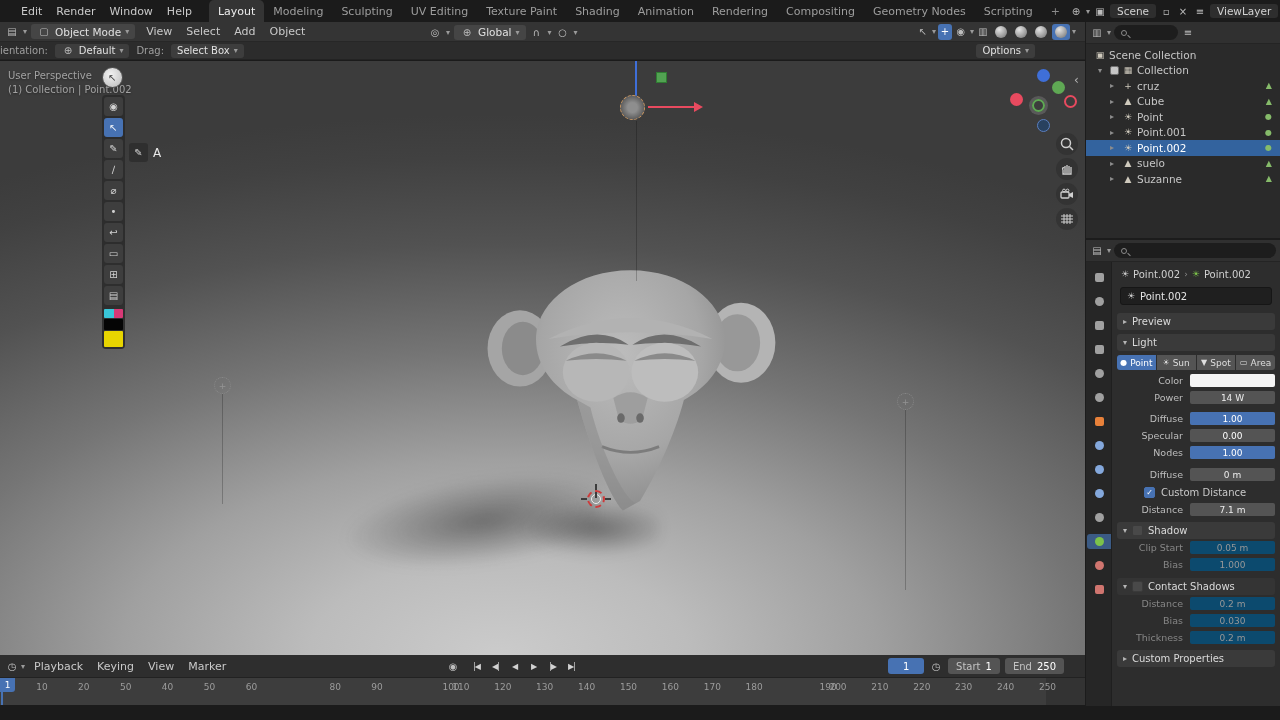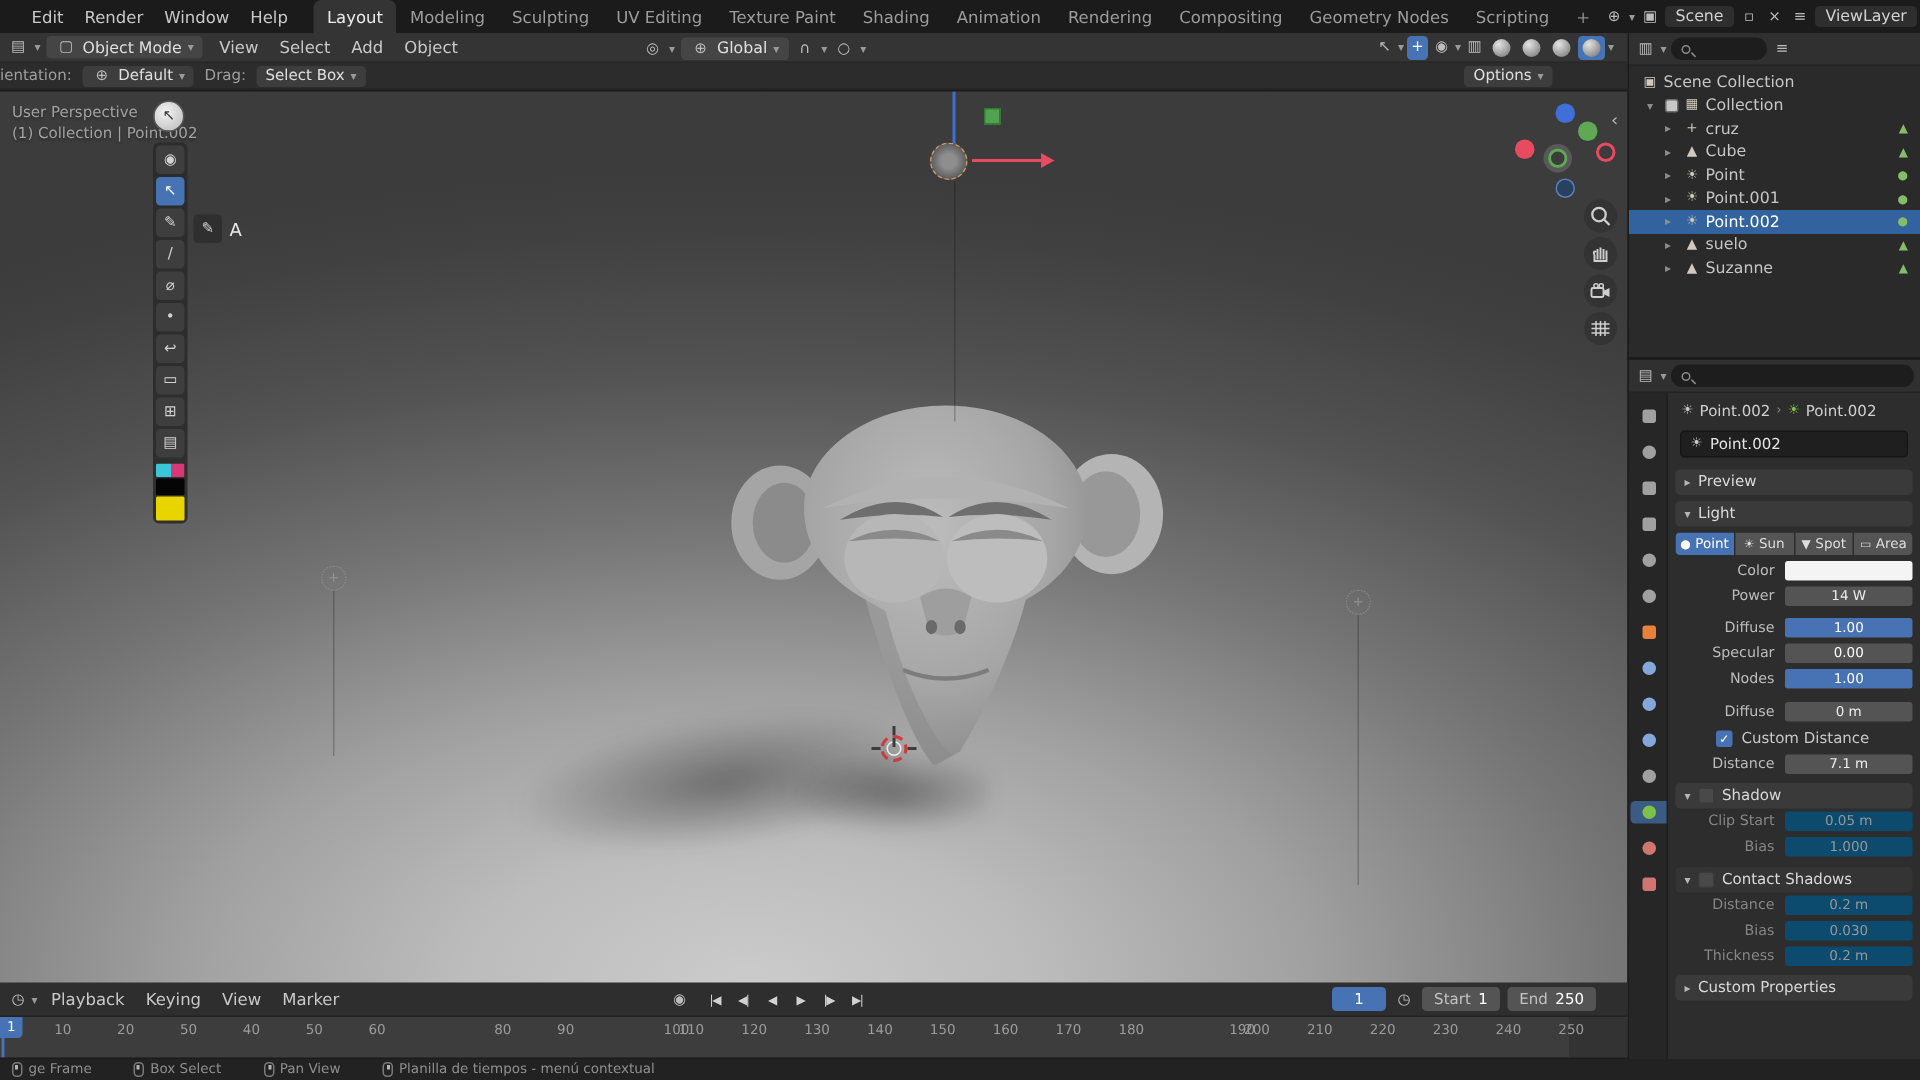--- a/index.html
+++ b/index.html
@@ -744,32 +744,14 @@
         <span class="tick" style="left: 782.1px; margin-left: 32px;">190</span>
         <span class="tick" style="left: 824px;">200</span>
         <span class="tick" style="left: 865.9px;">210</span>
         <span class="tick" style="left: 907.8px;">220</span>
         <span class="tick" style="left: 949.7px;">230</span>
         <span class="tick" style="left: 991.6px;">240</span>
         <span class="tick" style="left: 1033.5px;">250</span>
       </div>
   </div>
 
-  <footer class="statusbar">
-      <span class="status-item">
-        <span class="mouse-ico left"></span>
-        <span>ge Frame</span>
-      </span>
-      <span class="status-item">
-        <span class="mouse-ico left"></span>
-        <span>Box Select</span>
-      </span>
-      <span class="status-item">
-        <span class="mouse-ico middle"></span>
-        <span>Pan View</span>
-      </span>
-      <span class="status-item">
-        <span class="mouse-ico right"></span>
-        <span>Planilla de tiempos - menú contextual</span>
-      </span>
-    </footer>
 
 </div>
 
 </body></html>

